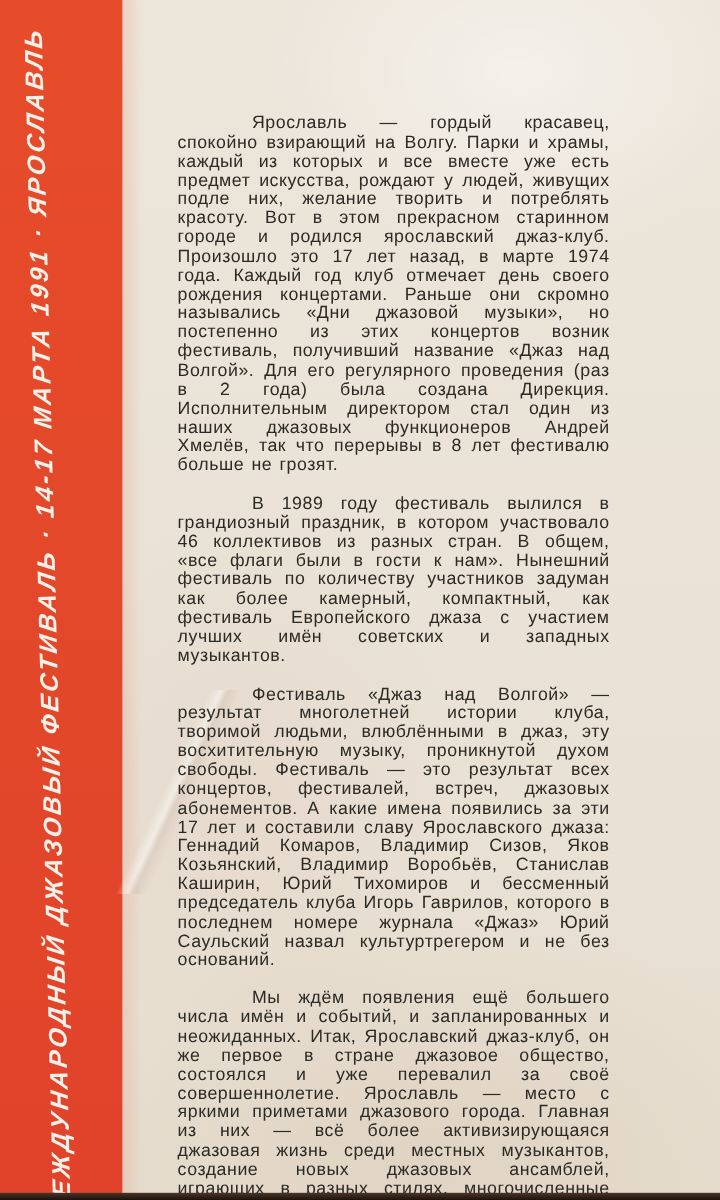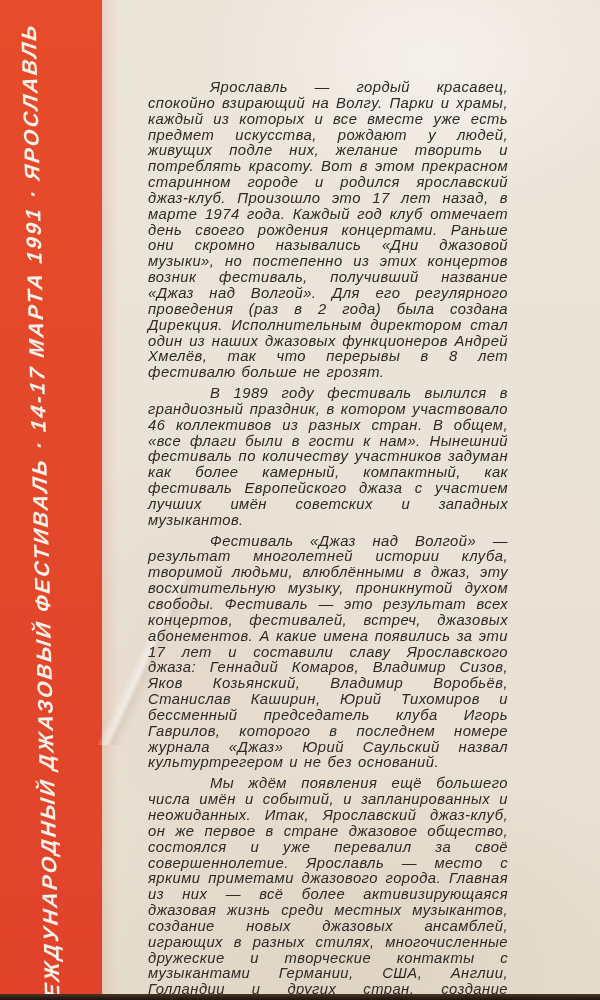--- a/index.html
+++ b/index.html
@@ -68,23 +68,22 @@
     width: 360px;
     color: #2c2a25;
     font-size: 14.8px;
     line-height: 15.85px;
     letter-spacing: 0.45px;
     word-spacing: 1.5px;
     text-align: justify;
     hyphens: auto;
   }
   .content p {
-    margin: 0 0 5px 0;
+    margin: 16px 0 5px 0;
     text-indent: 62px;
-    font-style: italic;
   }
   .content p:last-child { margin-bottom: 0; }
 
   
   .bottom-edge {
     position: absolute;
     left: 0; bottom: 0;
     width: 100%; height: 6px;
     background: linear-gradient(to bottom, #4a342a, #1d120b);
   }

